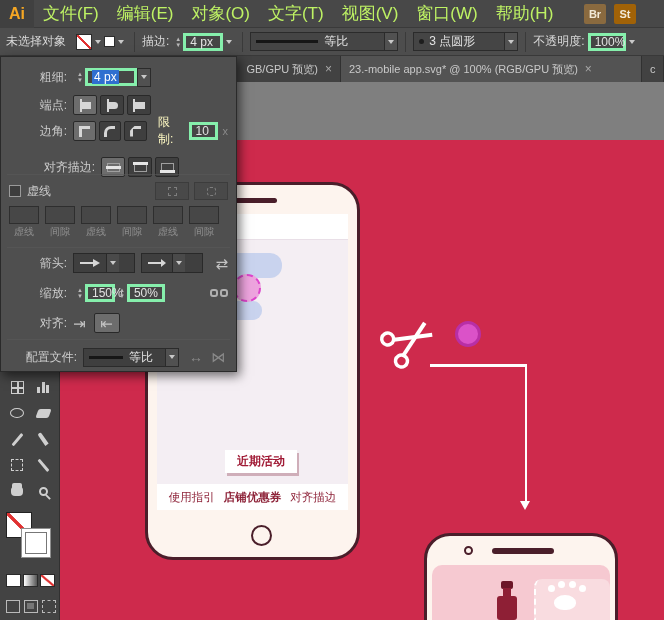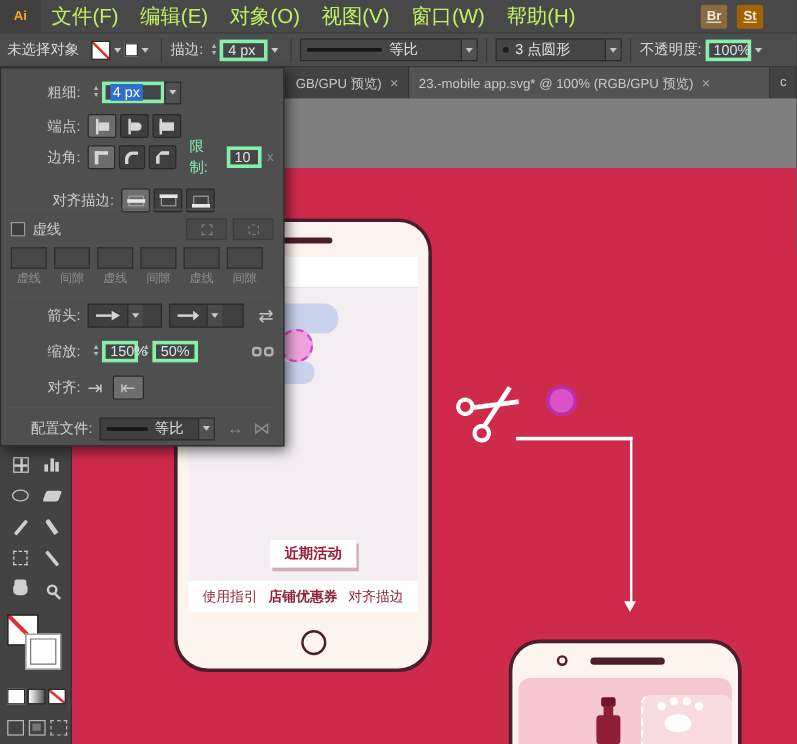--- a/index.html
+++ b/index.html
@@ -1,24 +1,24 @@
 <!DOCTYPE html>
 <html><head>
 <meta charset="utf-8">
 <style>
   html,body{margin:0;padding:0;background:#2b2b2b;}
   *{box-sizing:border-box;font-family:"Liberation Sans","DejaVu Sans",sans-serif;}
   #app{position:relative;width:664px;height:620px;overflow:hidden;background:#4d4d4d;color:#e3e3e3;font-size:12px;}
 
   
   #menubar{position:absolute;left:0;top:0;width:664px;height:28px;background:#484848;border-bottom:1px solid #3a3a3a;display:flex;align-items:center;}
-  #ai-logo{width:34px;height:28px;display:flex;align-items:center;justify-content:center;color:#f5a623;font-weight:bold;font-size:11px;background:#404040;}
+  #ai-logo{width:34px;height:28px;display:flex;align-items:center;justify-content:center;color:#f5a623;font-weight:bold;font-size:16px;background:#404040;}
   .menu-item{padding:0 9px;height:16px;display:flex;align-items:center;color:#bef264;font-size:17px;cursor:default;}
   #menu-right{margin-left:auto;display:flex;gap:8px;padding-right:28px;}
-  .appbtn{width:22px;height:20px;display:flex;align-items:center;justify-content:center;font-size:11px;font-weight:bold;border-radius:2px;color:#f2ead8;text-decoration:underline;}
+  .appbtn{width:22px;height:20px;display:flex;align-items:center;justify-content:center;font-size:11px;font-weight:bold;border-radius:2px;color:#f2ead8;}
   .appbtn.br{background:#8a6a3f;}
   .appbtn.st{background:#a16207;}
 
   
   #controlbar{position:absolute;left:0;top:28px;width:664px;height:28px;background:#4d4d4d;border-bottom:1px solid #393939;display:flex;align-items:center;padding:0 6px;}
   .cb-text{color:#d8d8d8;margin-right:10px;white-space:nowrap;}
   .divider{width:1px;height:20px;background:#3a3a3a;margin:0 7px;flex:none;}
   .swatch-none{width:16px;height:16px;border:1px solid #2c2c2c;background:linear-gradient(to top right,#fff 44%,#e03131 46%,#e03131 54%,#fff 56%);}
   .swatch-white{width:11px;height:11px;border:1px solid #2c2c2c;background:#fff;}
   .chev{width:0;height:0;border-left:3.5px solid transparent;border-right:3.5px solid transparent;border-top:4.5px solid #c9c9c9;}
@@ -140,20 +140,21 @@
 </head>
 <body>
 
 <div id="app">
 
   <div id="menubar">
     <div id="ai-logo">Ai</div>
     <div class="menu-item">文件(F)</div>
     <div class="menu-item">编辑(E)</div>
     <div class="menu-item">对象(O)</div>
+    <div class="menu-item">文字(T)</div>
     <div class="menu-item">视图(V)</div>
     <div class="menu-item">窗口(W)</div>
     <div class="menu-item">帮助(H)</div>
     <div id="menu-right">
       <div class="appbtn br">Br</div>
       <div class="appbtn st">St</div>
     </div>
   </div>
 
   <div id="controlbar">
@@ -341,21 +342,21 @@
       <span class="p-label">边角:</span>
       <span class="ibtn active">
           <span class="cornermark"></span>
         </span>
       <span class="ibtn">
           <span class="cornermark round"></span>
         </span>
       <span class="ibtn">
           <span class="cornermark bevel"></span>
         </span>
-      <span style="margin-left:8px;color:#86efac">限制:</span>
+      <span style="margin-left:8px;color:#fef9c3">限制:</span>
       <span class="field" style="width:30px;margin-left:5px">10</span>
       <span class="glyph dim" style="margin-left:5px;font-size:11px">x</span>
     </div>
 
     <div class="p-row" style="top:100px">
       <span class="p-label w86">对齐描边:</span>
       <span class="ibtn active">
           <span class="almark">
             <span class="alline c"></span>
           </span>

